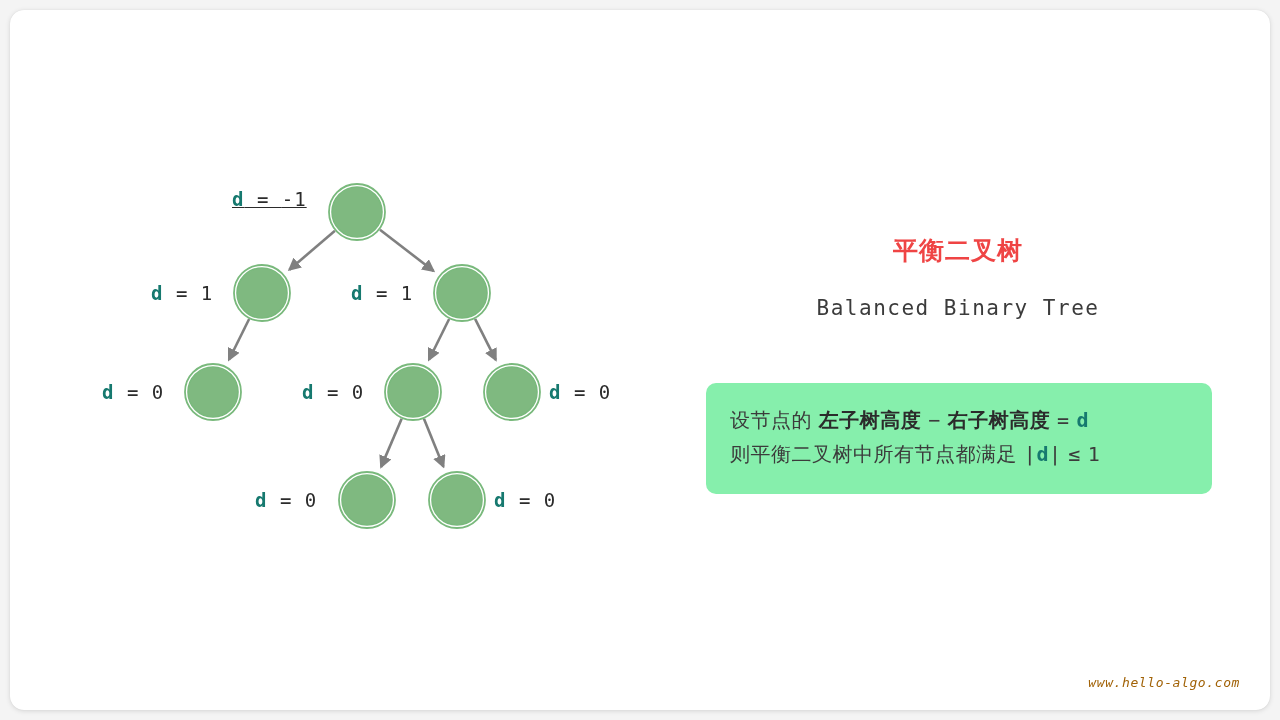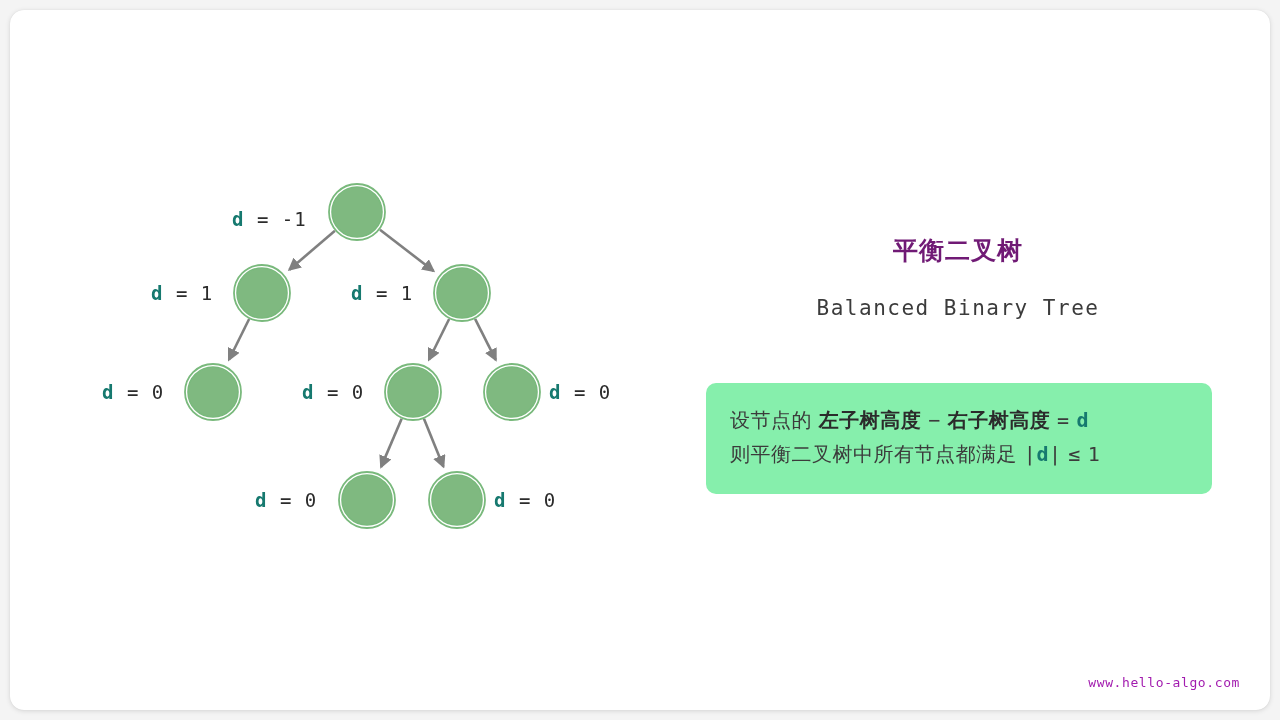--- a/index.html
+++ b/index.html
@@ -57,21 +57,21 @@
     position: absolute;
     left: 690px;
     top: 225px;
     width: 516px;
     text-align: center;
   }
   #panel-title {
     font-family: "DejaVu Sans", sans-serif;
     font-size: 25px;
     font-weight: bold;
-    color: #701a75;
+    color: #ef4444;
     letter-spacing: 1px;
     line-height: 1.3;
   }
   #panel-subtitle {
     font-family: "DejaVu Sans Mono", monospace;
     font-size: 21px;
     color: #3b3b3b;
     letter-spacing: 1.5px;
     margin-top: 28px;
   }
@@ -104,22 +104,23 @@
   }
   .info-line .mono {
     font-family: "DejaVu Sans Mono", monospace;
   }
   #watermark {
     position: absolute;
     right: 30px;
     bottom: 20px;
     font-family: "DejaVu Sans Mono", monospace;
     font-size: 13px;
-    color: #a21caf;
+    color: #a16207;
     letter-spacing: 0.6px;
+    font-style: italic;
   }
 </style>
 </head>
 <body>
 
 <div id="canvas">
   <div id="card">
 
     <svg id="tree-svg" viewBox="0 0 1280 720" xmlns="http://www.w3.org/2000/svg">
       <defs>
@@ -166,21 +167,21 @@
             <circle cx="357" cy="490" r="25" fill="#7fb980" stroke="#79b97c" stroke-width="1.6"></circle>
           </g>
           <g>
             <circle cx="447" cy="490" r="28" fill="none" stroke="#79b97c" stroke-width="1.8"></circle>
             <circle cx="447" cy="490" r="25" fill="#7fb980" stroke="#79b97c" stroke-width="1.6"></circle>
           </g>
         </g>
     </svg>
 
     <div id="labels-layer">
-        <div class="node-label" style="left: 222px; top: 198px;"><span class="var">d</span><span class="op"> = </span><span class="val">-1</span></div>
+        <div class="node-label" style="left: 222px; top: 178px; text-decoration: underline;"><span class="var">d</span><span class="op"> = </span><span class="val">-1</span></div>
         <div class="node-label" style="left: 141px; top: 272px;"><span class="var">d</span><span class="op"> = </span><span class="val">1</span></div>
         <div class="node-label" style="left: 341px; top: 272px;"><span class="var">d</span><span class="op"> = </span><span class="val">1</span></div>
         <div class="node-label" style="left: 92px; top: 371px;"><span class="var">d</span><span class="op"> = </span><span class="val">0</span></div>
         <div class="node-label" style="left: 292px; top: 371px;"><span class="var">d</span><span class="op"> = </span><span class="val">0</span></div>
         <div class="node-label" style="left: 539px; top: 371px;"><span class="var">d</span><span class="op"> = </span><span class="val">0</span></div>
         <div class="node-label" style="left: 245px; top: 479px;"><span class="var">d</span><span class="op"> = </span><span class="val">0</span></div>
         <div class="node-label" style="left: 484px; top: 479px;"><span class="var">d</span><span class="op"> = </span><span class="val">0</span></div>
       </div>
 
     <div id="right-panel">

